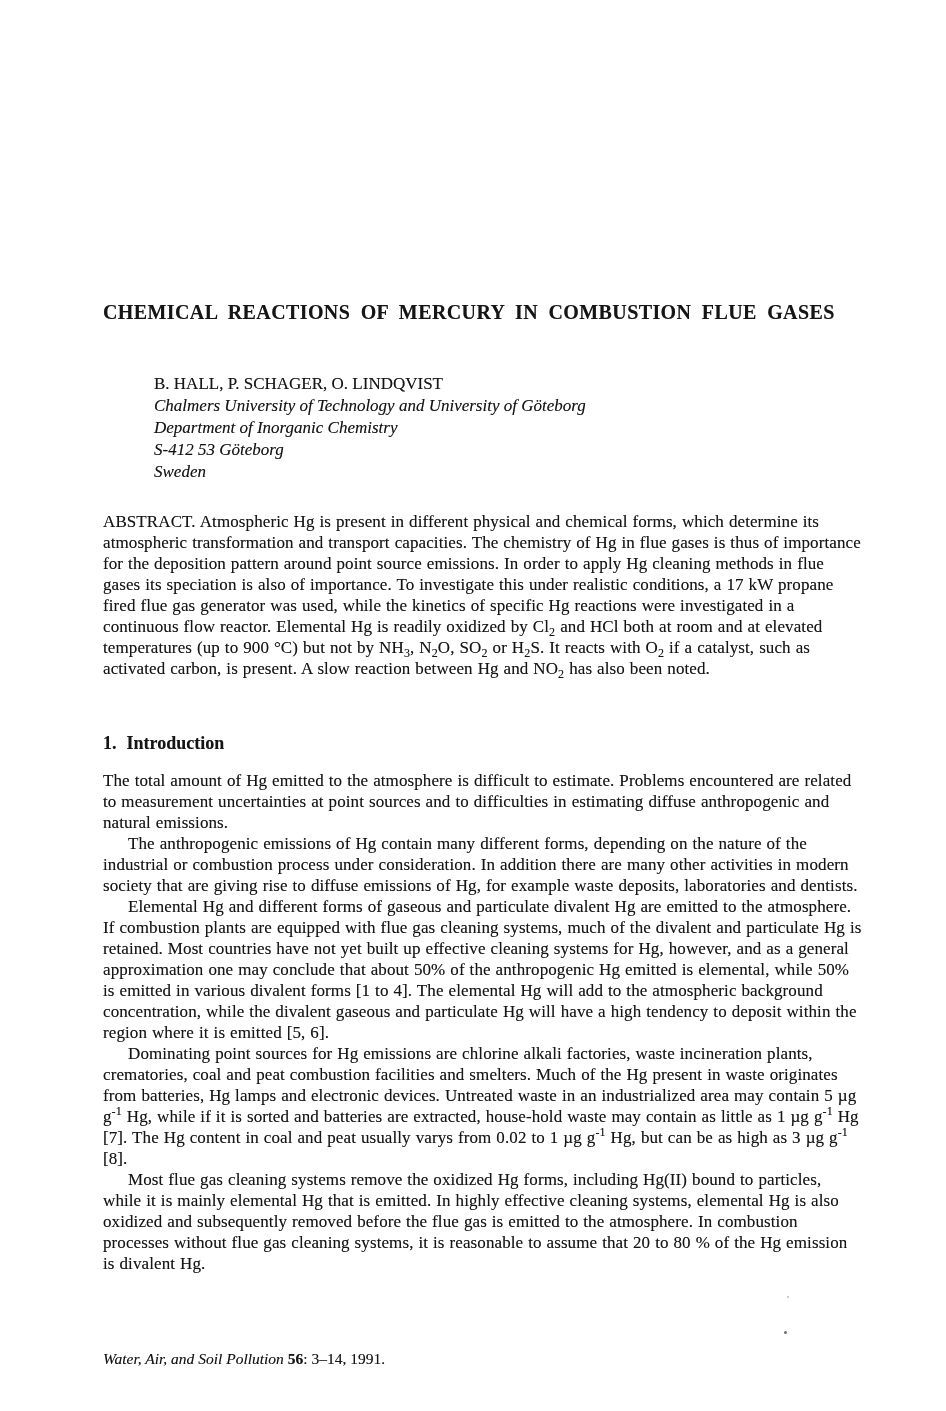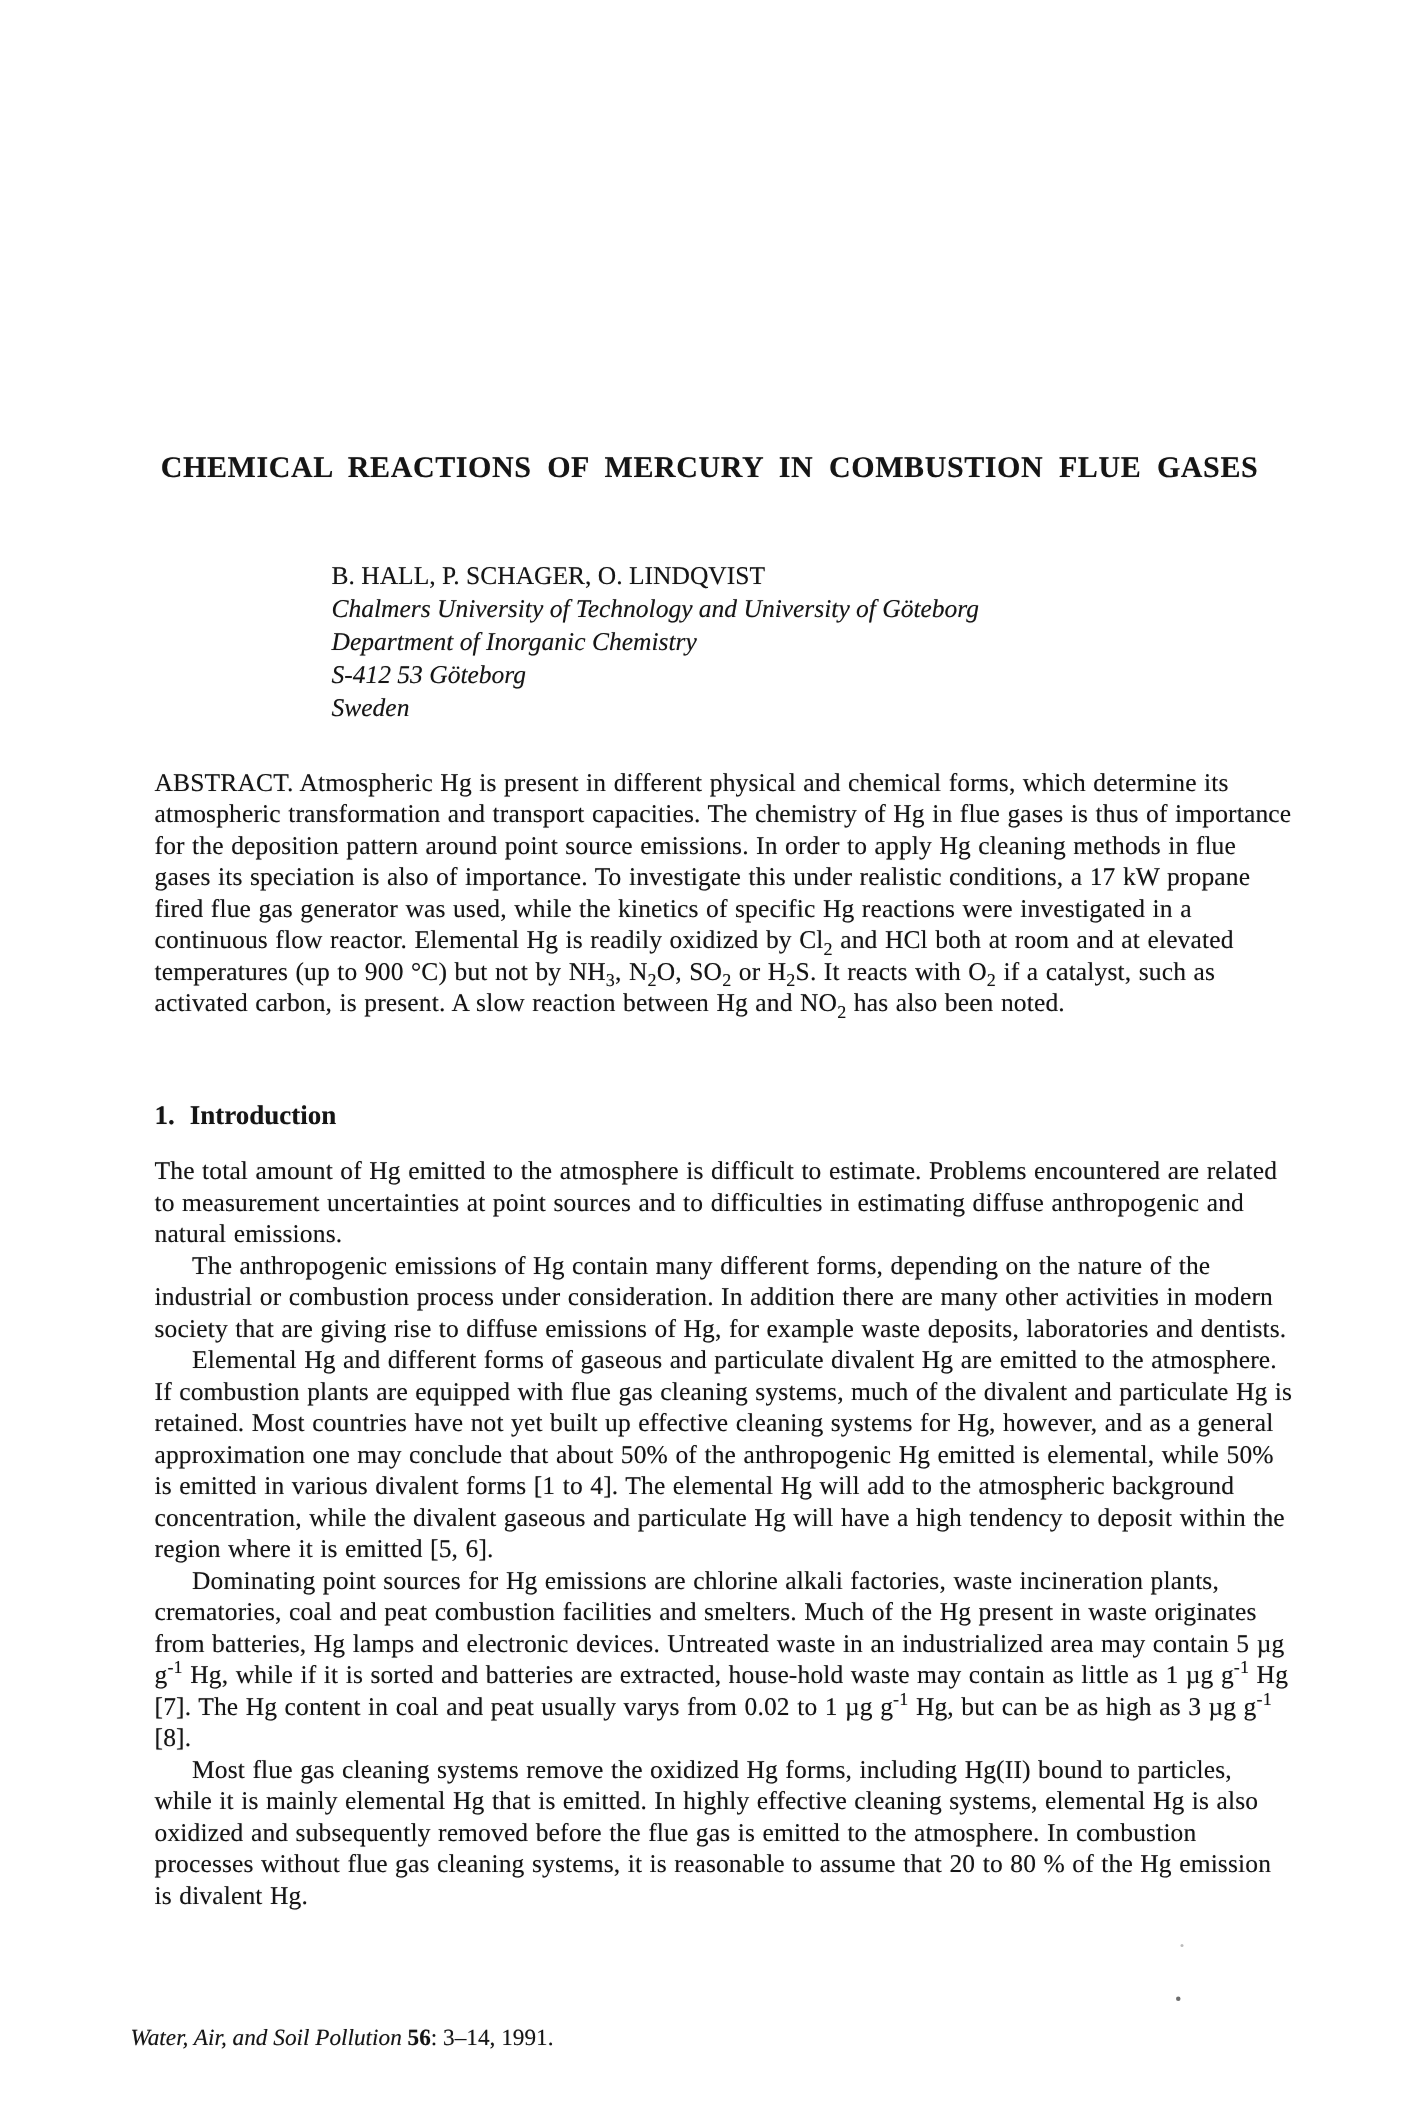--- a/index.html
+++ b/index.html
@@ -22,24 +22,23 @@
     width: 768px;
   }
   h1.title {
     width: 740px;
     margin: 296px 0 0 0;
     font-size: 20px;
     font-weight: bold;
     line-height: 33px;
     letter-spacing: 0.4px;
     word-spacing: 5px;
-    text-align: center;
   }
   .authors-block {
-    margin: 44px 0 0 118px;
+    margin: 44px 0 0 51px;
     font-size: 17px;
     line-height: 22px;
   }
   .affil { font-style: italic; }
   p.abstract {
     margin: 28px 0 0 0;
     width: 760px;
     font-size: 17px;
     line-height: 21px;
     letter-spacing: 0.1px;
@@ -57,21 +56,21 @@
     margin: 0;
     font-size: 17px;
     line-height: 21px;
     letter-spacing: 0.1px;
     word-spacing: 0.6px;
   }
   .body-text p.indent { text-indent: 25px; }
   sub, sup { font-size: 71%; line-height: 0; }
   .footer {
     position: absolute;
-    left: 87px; top: 1348px;
+    left: 103px; top: 1348px;
     font-size: 15.5px;
     line-height: 21px;
   }
   .speck {
     position: absolute;
     background: #3c3c3c;
     border-radius: 50%;
   }
   #speck-1 { left: 784px; top: 1331px; width: 3px; height: 3px; opacity: 0.75; }
   #speck-2 { left: 787px; top: 1296px; width: 2px; height: 2px; opacity: 0.35; }

